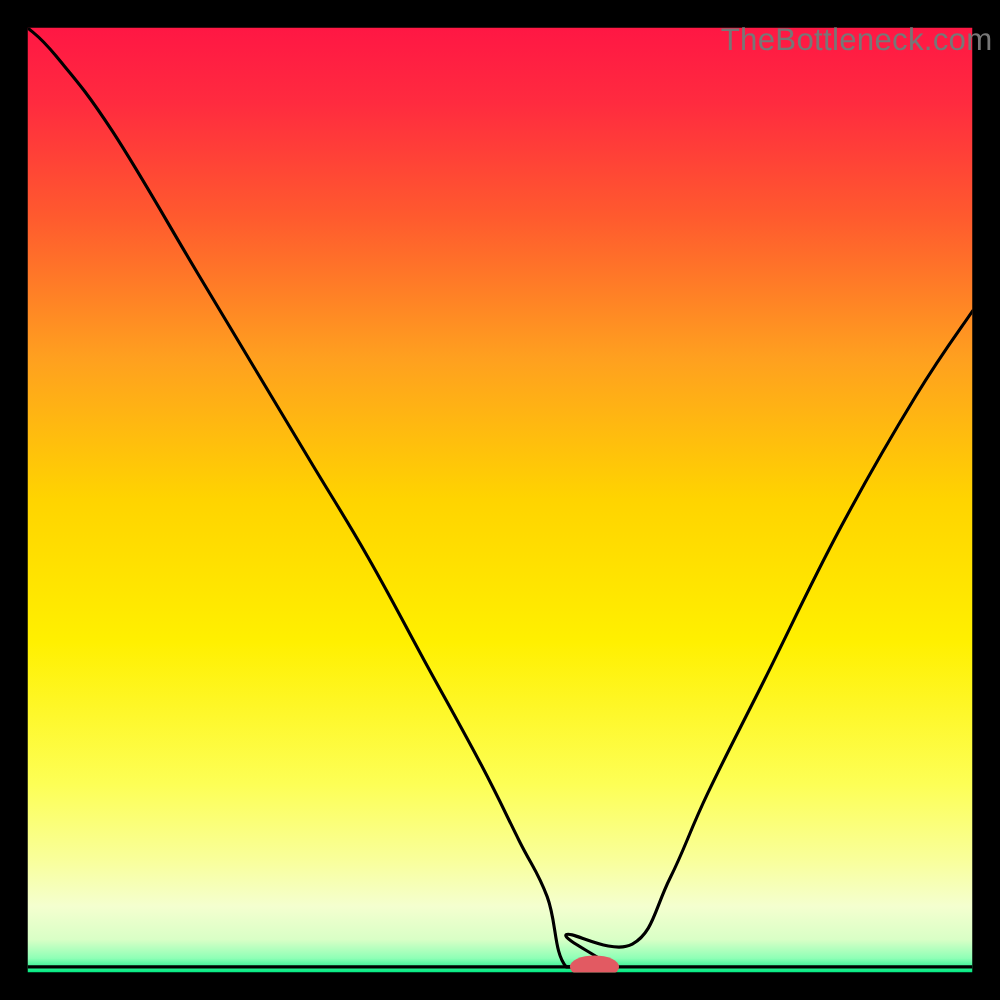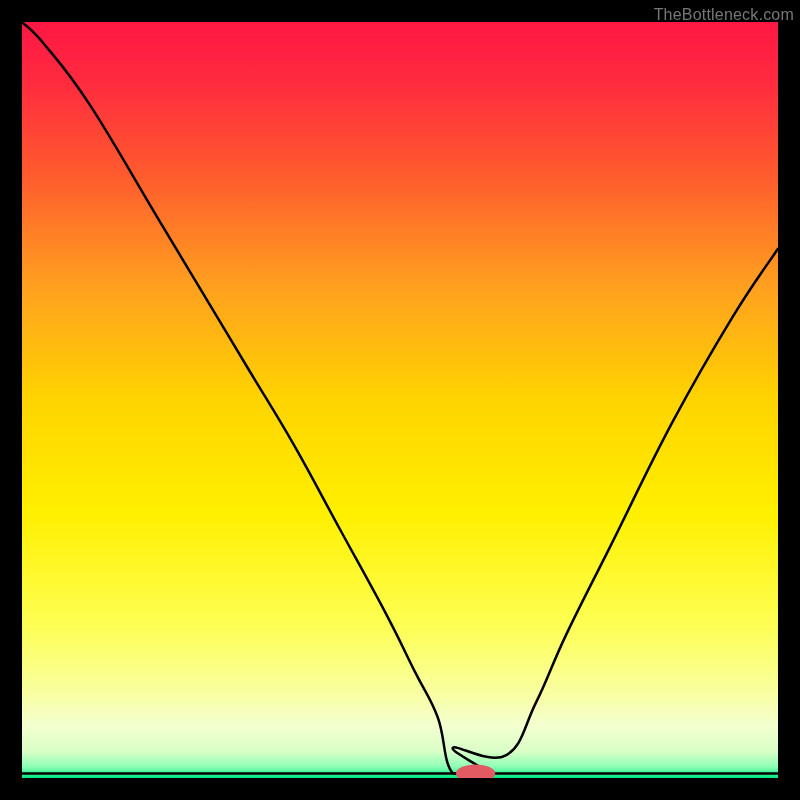--- a/index.html
+++ b/index.html
@@ -12,24 +12,24 @@
     font-family: Arial, Helvetica, sans-serif;
   }
   .outer {
     position: relative;
     width: 800px;
     height: 800px;
     background: #000;
   }
   .watermark {
     position: absolute;
-    top: 6px;
+    top: 18px;
     right: 6px;
     color: #777;
-    font-size: 16px;
+    font-size: 25px;
     font-weight: 500;
     letter-spacing: 0.2px;
     z-index: 50;
   }
   .plot {
     position: absolute;
     left: 22px;
     top: 22px;
     width: 756px;
     height: 756px;

